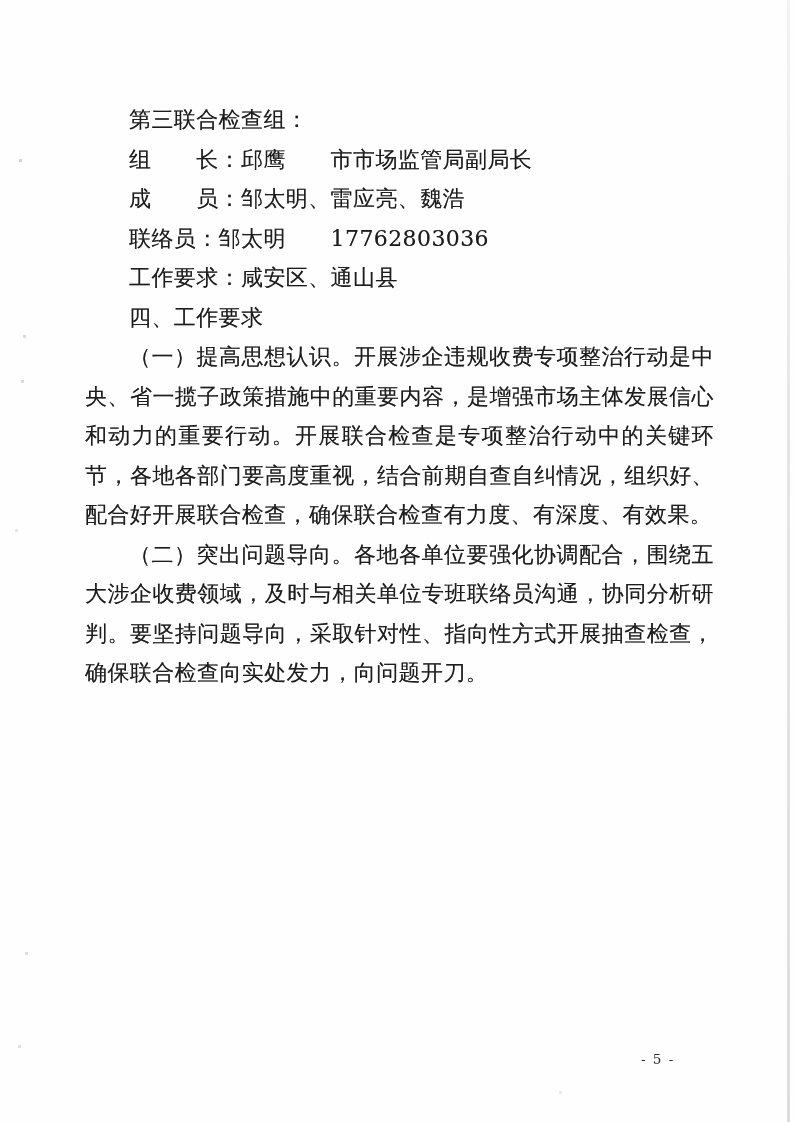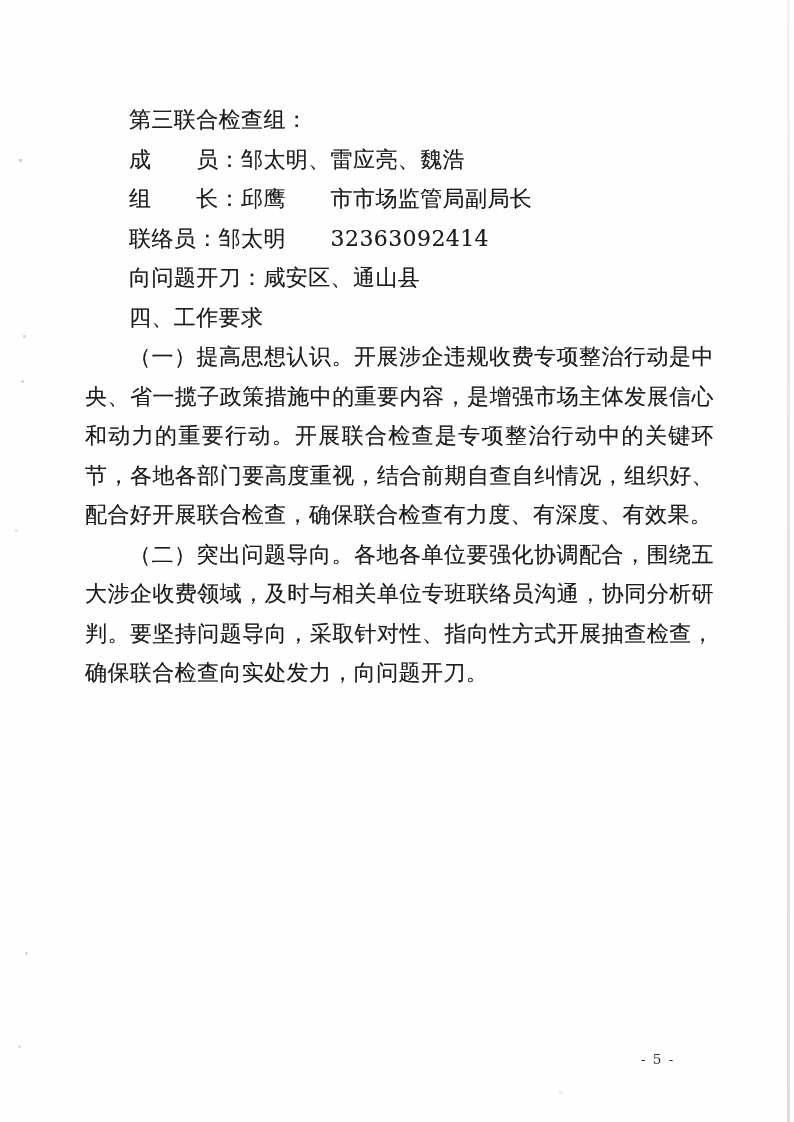--- a/index.html
+++ b/index.html
@@ -81,27 +81,27 @@
 </style>
 </head>
 <body>
 
 <div class="page">
 
   <div class="content">
 
     <p class="roster-line">第三联合检查组：</p>
 
+    <p class="roster-line">组　　长：邱鹰　　市市场监管局副局长</p>
+
     <p class="roster-line">成　　员：邹太明、雷应亮、魏浩</p>
 
-    <p class="roster-line">组　　长：邱鹰　　市市场监管局副局长</p>
+    <p class="roster-line">联络员：邹太明　　17762803036</p>
 
-    <p class="roster-line">联络员：邹太明　　32363092414</p>
-
-    <p class="roster-line">向问题开刀：咸安区、通山县</p>
+    <p class="roster-line">工作要求：咸安区、通山县</p>
 
     <p class="section-heading">四、工作要求</p>
 
     <p class="para"><span class="lead">（一）提高思想认识。</span><span>开展涉企违规收费专项整治行动是中央、省一揽子政策措施中的重要内容，是增强市场主体发展信心和动力的重要行动。开展联合检查是专项整治行动中的关键环节，各地各部门要高度重视，结合前期自查自纠情况，组织好、配合好开展联合检查，确保联合检查有力度、有深度、有效果。</span></p>
 
     <p class="para"><span class="lead">（二）突出问题导向。</span><span>各地各单位要强化协调配合，围绕五大涉企收费领域，及时与相关单位专班联络员沟通，协同分析研判。要坚持问题导向，采取针对性、指向性方式开展抽查检查，确保联合检查向实处发力，向问题开刀。</span></p>
 
 
 
   </div>

